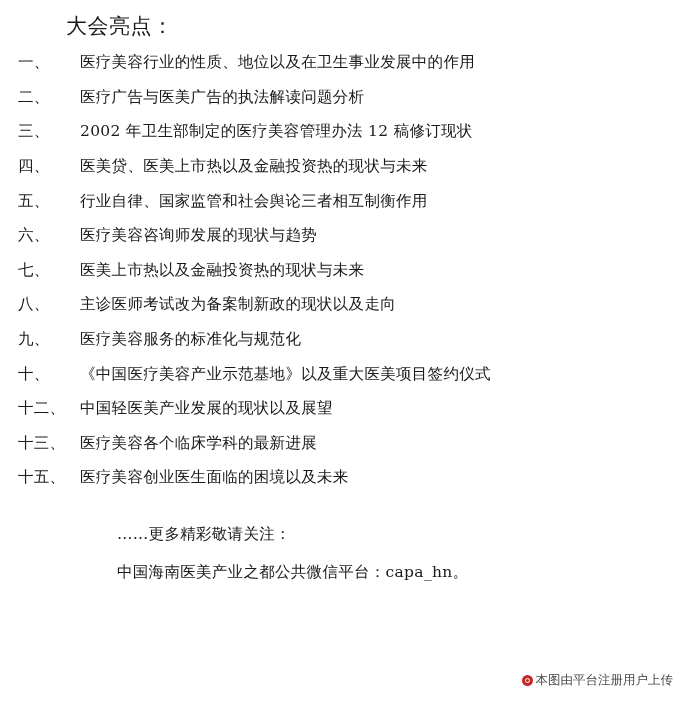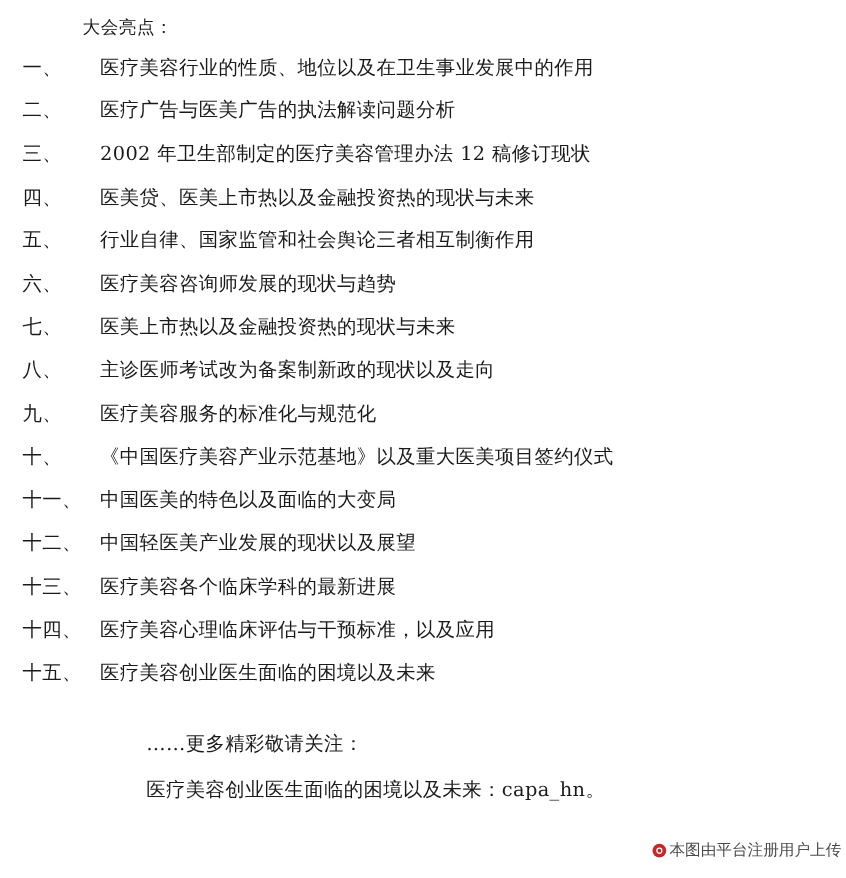--- a/index.html
+++ b/index.html
@@ -16,21 +16,21 @@
     overflow: hidden;
   }
   .page {
     position: relative;
     width: 677px;
     height: 702px;
     box-sizing: border-box;
     padding: 14px 18px 0 18px;
   }
   .doc-title {
-    font-size: 14px;
+    font-size: 21px;
     line-height: 1.2;
     margin: 0 0 14px 48px;
     letter-spacing: 0.5px;
   }
   .item-list {
     margin: 0;
     padding: 0;
     list-style: none;
   }
   .item {
@@ -143,44 +143,36 @@
     </li>
     <li class="item">
       <span class="item-num">九、</span>
       <span class="item-text">医疗美容服务的标准化与规范化</span>
     </li>
     <li class="item">
       <span class="item-num">十、</span>
       <span class="item-text">《中国医疗美容产业示范基地》以及重大医美项目签约仪式</span>
     </li>
     <li class="item">
-      <span class="item-num wide">十一、</span>
-      <span class="item-text">中国医美的特色以及面临的大变局</span>
-    </li>
-    <li class="item">
       <span class="item-num wide">十二、</span>
       <span class="item-text">中国轻医美产业发展的现状以及展望</span>
     </li>
     <li class="item">
       <span class="item-num wide">十三、</span>
       <span class="item-text">医疗美容各个临床学科的最新进展</span>
-    </li>
-    <li class="item">
-      <span class="item-num wide">十四、</span>
-      <span class="item-text">医疗美容心理临床评估与干预标准，以及应用</span>
     </li>
     <li class="item">
       <span class="item-num wide">十五、</span>
       <span class="item-text">医疗美容创业医生面临的困境以及未来</span>
     </li>
   </ul>
 
   <div class="tail">
     <div class="tail-line">……更多精彩敬请关注：</div>
-    <div class="tail-line">医疗美容创业医生面临的困境以及未来：capa_hn。</div>
+    <div class="tail-line">中国海南医美产业之都公共微信平台：capa_hn。</div>
   </div>
 
   <div class="watermark">
     <span class="wm-dot"></span>
     <span>本图由平台注册用户上传</span>
   </div>
 
 </div>
 
 </body></html>

